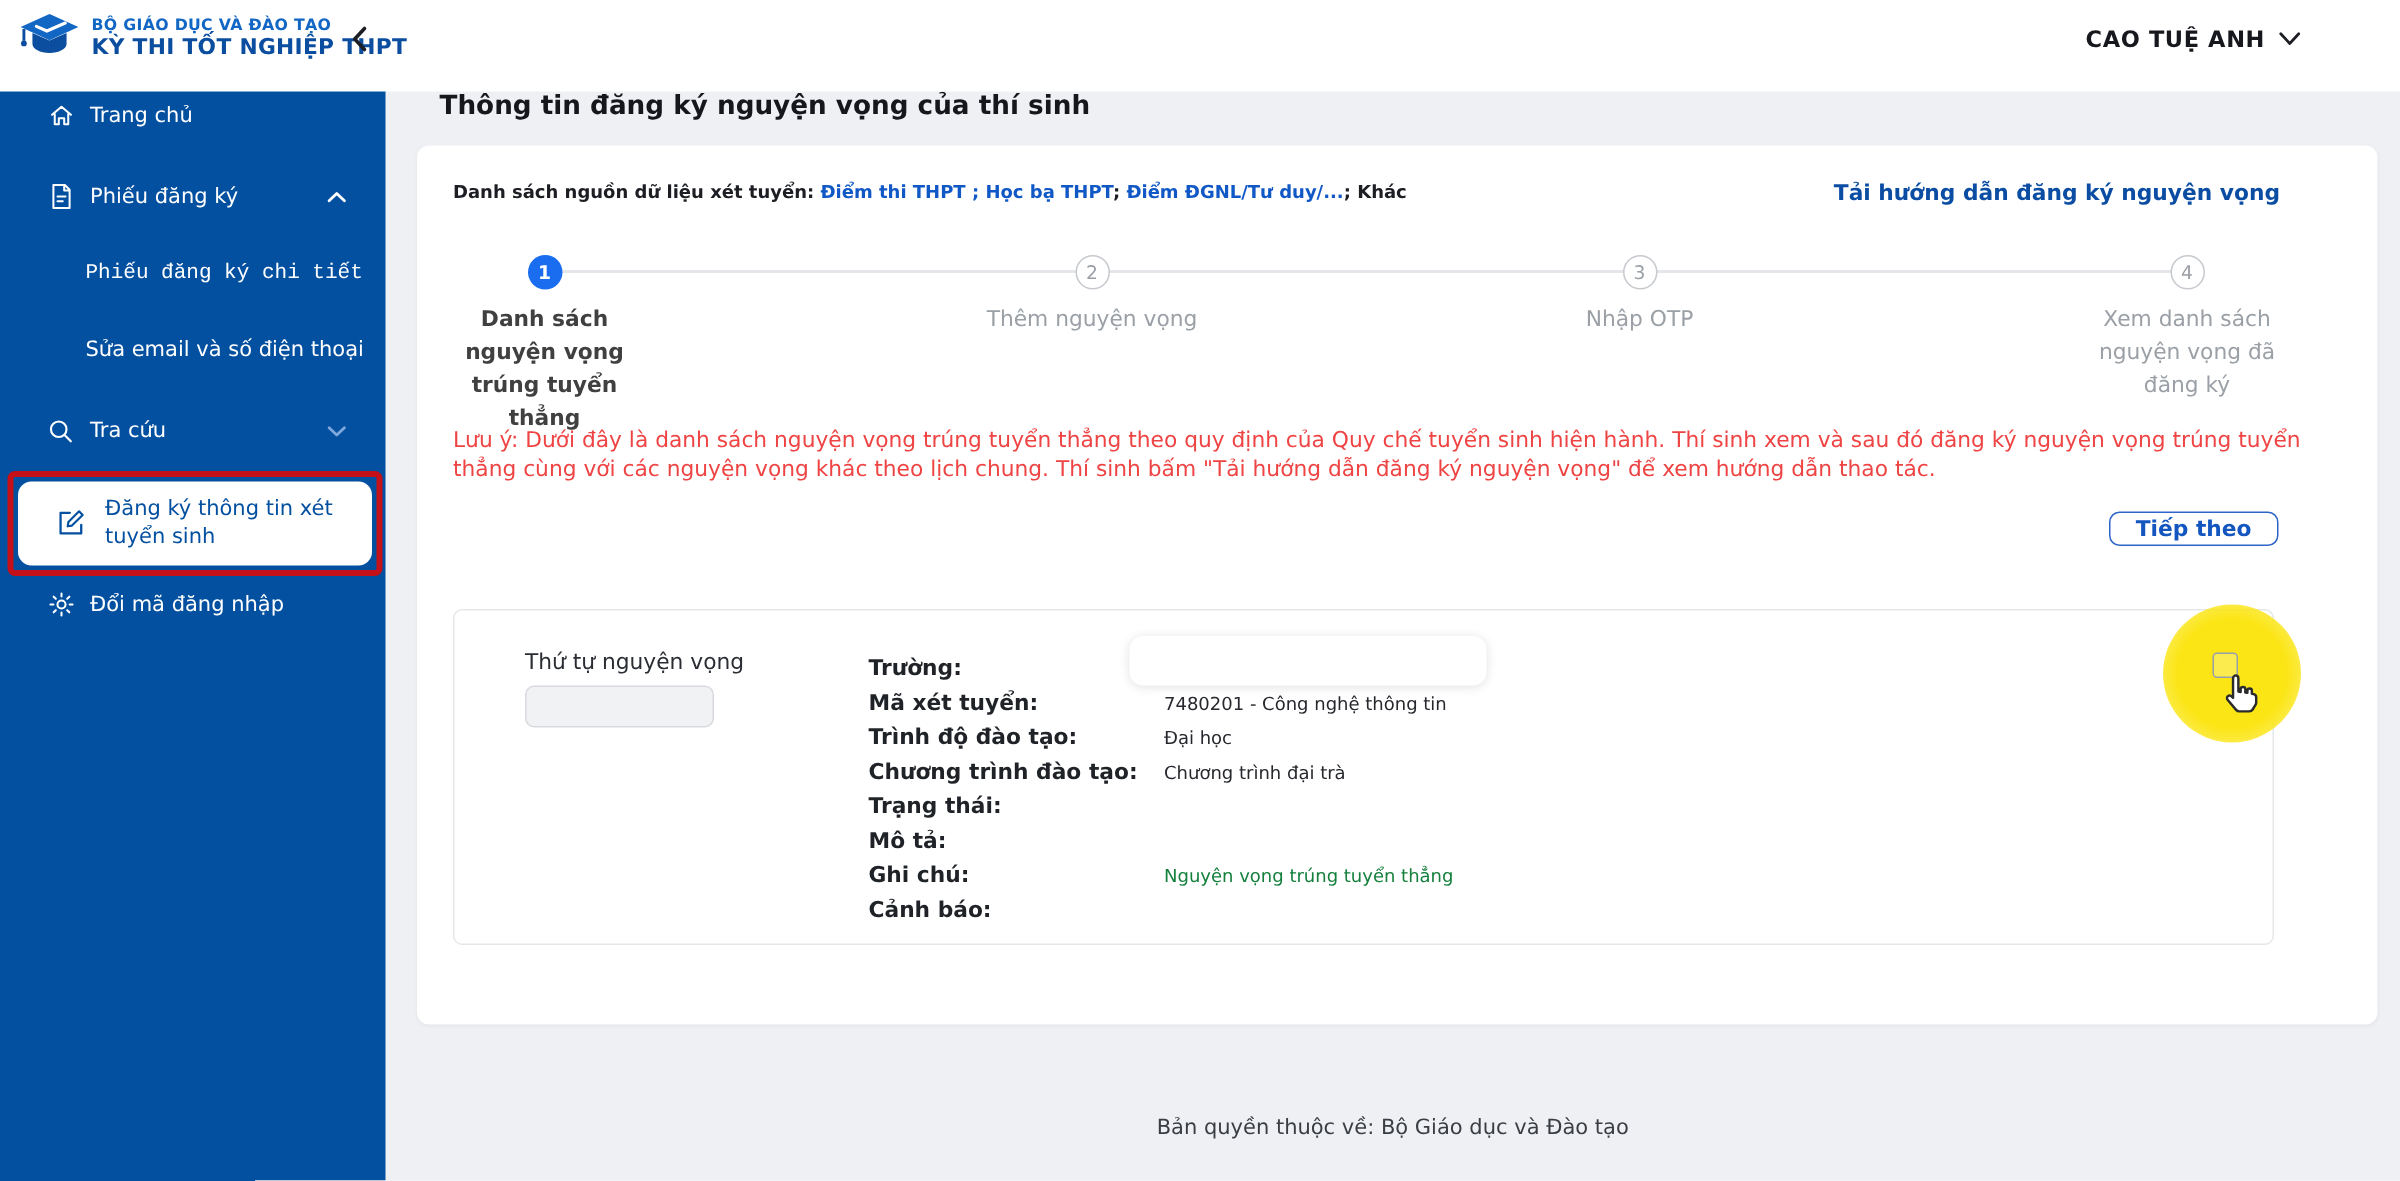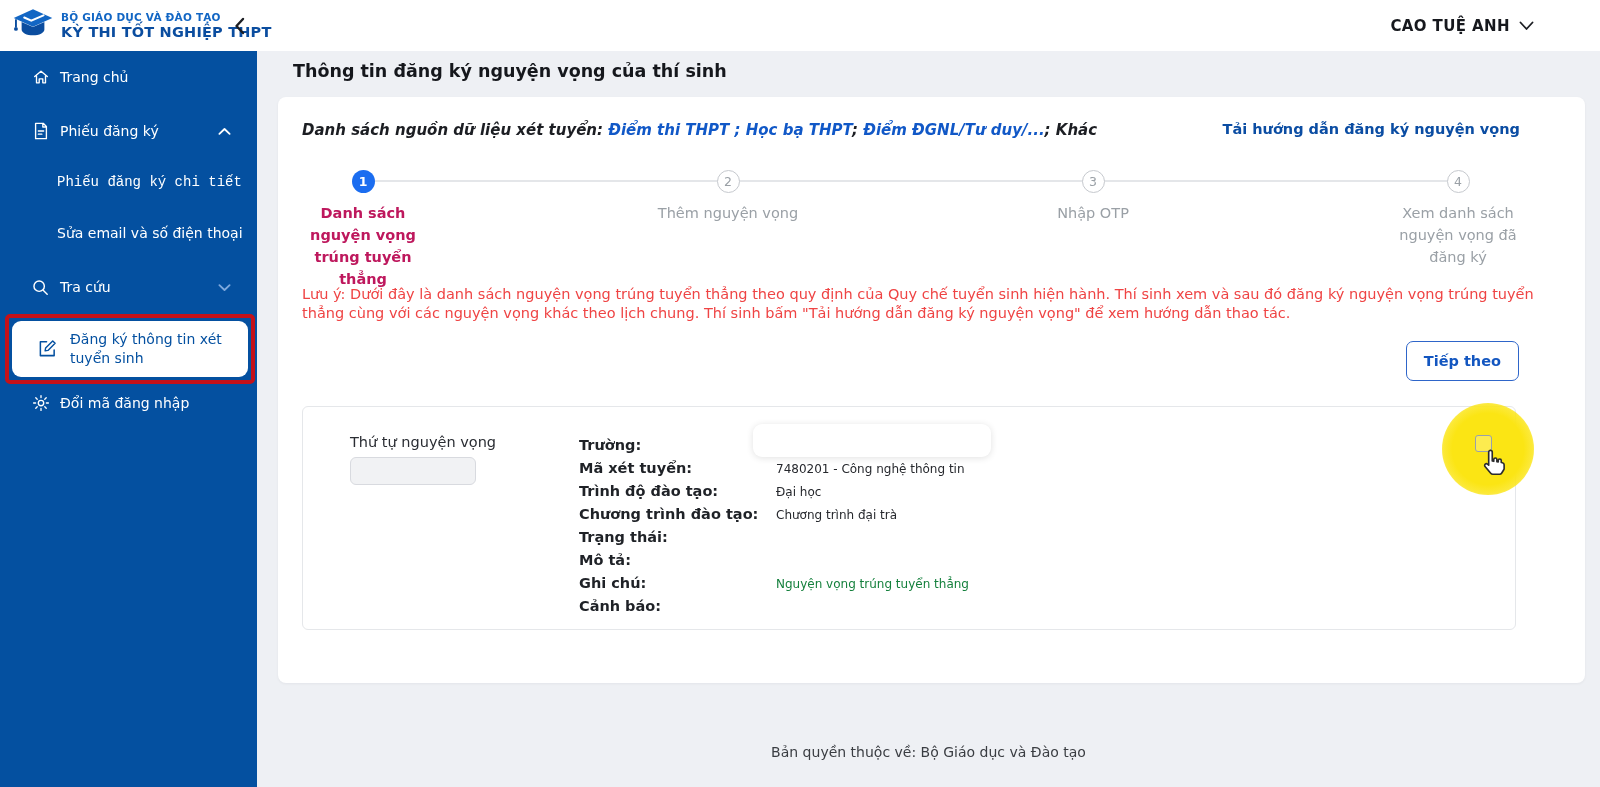--- a/index.html
+++ b/index.html
@@ -1,21 +1,21 @@
 <!DOCTYPE html>
 <html><head>
 <meta charset="utf-8">
 <style>
   * { margin:0; padding:0; box-sizing:border-box; }
   html,body { width:1600px; height:787px; }
   body { font-family:"DejaVu Sans","Liberation Sans",sans-serif; background:#eef0f4; }
   .app { position:relative; width:1600px; height:787px; overflow:hidden; background:#eef0f4; }
 
   
-  .header { position:absolute; left:0; top:0; width:1600px; height:51px; background:#fff; z-index:20; }
+  .header { position:absolute; left:0; top:0; width:1600px; height:61px; background:#fff; z-index:20; }
   .logo-wrap { position:absolute; left:12px; top:6px; display:flex; align-items:center; gap:7px; }
   .logo-icon { width:42px; height:38px; }
   .logo-text-1 { font-size:10.5px; font-weight:bold; color:#1266c4; letter-spacing:.2px; line-height:14px; }
   .logo-text-2 { font-size:14.5px; font-weight:800; color:#0b4d9f; letter-spacing:.2px; line-height:17px; }
   .collapse-btn { position:absolute; left:230px; top:15px; width:18px; height:22px; cursor:pointer; display:flex; align-items:center; justify-content:center; }
   .user-wrap { position:absolute; right:66px; top:0; height:51px; display:flex; align-items:center; gap:9px; cursor:pointer; }
   .user-name { font-size:15px; font-weight:bold; color:#16181d; letter-spacing:.4px; }
 
   
   .sidebar { position:absolute; left:0; top:51px; width:257px; height:736px; background:#0450a0; z-index:10; }
@@ -26,36 +26,36 @@
   .side-sub { position:absolute; left:57px; color:#fff; font-size:14px; white-space:nowrap; cursor:pointer; }
   .active-annotation { position:absolute; left:5px; top:263px; width:250px; height:70px; border:4px solid #c41119; border-radius:5px; z-index:3; pointer-events:none; }
   .side-active { position:absolute; left:12px; top:270px; width:236px; height:56px; background:#fff; border-radius:9px; display:flex; align-items:center; cursor:pointer; z-index:2; }
   .side-active .ic { position:absolute; left:26px; width:20px; height:20px; }
   .side-active .lbl { position:absolute; left:58px; width:170px; color:#0450a0; font-size:14px; line-height:19px; }
 
   
   .page-title { position:absolute; left:293px; top:61px; font-size:17.5px; font-weight:bold; color:#15171c; z-index:5; }
   .panel { position:absolute; left:278px; top:97px; width:1307px; height:586px; background:#fff; border-radius:8px; box-shadow:0 1px 3px rgba(16,24,40,.05); z-index:5; }
 
-  .sources { position:absolute; left:24px; top:24px; font-size:15px; font-weight:bold; color:#1c1e23;font-style:italic; }
+  .sources { position:absolute; left:24px; top:24px; font-size:12px; font-weight:bold; color:#1c1e23; }
   .sources .lnk { color:#1158c7; cursor:pointer; }
   .guide-link { position:absolute; right:65px; top:24px; font-size:14.5px; font-weight:bold; color:#0b4da3; cursor:pointer; white-space:nowrap; }
 
   .step-line { position:absolute; left:85px; top:83px; width:1095px; height:2px; background:#e4e6e9; }
   .step { position:absolute; top:73px; width:170px; display:flex; flex-direction:column; align-items:center; text-align:center; }
   .step-circle { width:23px; height:23px; border-radius:50%; display:flex; align-items:center; justify-content:center; font-size:12.5px; position:relative; z-index:2; }
   .step.active .step-circle { background:#1b6df0; color:#fff; font-weight:bold; }
   .step.idle .step-circle { background:#fff; border:1.5px solid #c6c9ce; color:#9aa0a6; }
   .step-label { margin-top:9px; font-size:14.5px; line-height:22px; }
-  .step.active .step-label { color:#be185d; font-weight:bold; max-width:132px; }
+  .step.active .step-label { color:#404040; font-weight:bold; max-width:132px; }
   .step.idle .step-label { color:#9aa0a6; font-weight:500; }
   .step.s4 .step-label { max-width:148px; }
 
   .warning { position:absolute; left:24px; top:188px; width:1248px; font-size:14.5px; font-weight:500; line-height:19px; color:#ef4444; }
-  .next-btn { position:absolute; right:66px; top:244px; height:40px; padding:0 17px; background:#fff; border:1px solid #2e65c9; border-radius:7px; color:#1356c0; font-size:14.5px; font-weight:bold; font-family:inherit; cursor:pointer; display:flex; align-items:center; }
+  .next-btn { position:absolute; right:66px; top:244px; height:23px; padding:0 17px; background:#fff; border:1px solid #2e65c9; border-radius:7px; color:#1356c0; font-size:14.5px; font-weight:bold; font-family:inherit; cursor:pointer; display:flex; align-items:center; }
 
   .card { position:absolute; left:24px; top:309px; width:1214px; height:224px; background:#fff; border:1px solid #e5e7ea; border-radius:6px; }
   .order-label { position:absolute; left:47px; top:27px; font-size:14.5px; font-weight:500; color:#2a2d33; }
   .order-input { position:absolute; left:47px; top:50px; width:126px; height:28px; background:#f1f2f4; border:1px solid #d8dadf; border-radius:6px; font-family:inherit; font-size:14px; padding:0 8px; }
   .fields { position:absolute; left:276px; top:26px; }
   .frow { height:23px; line-height:23px; white-space:nowrap; }
   .flabel { display:inline-block; width:197px; font-size:14.5px; font-weight:bold; color:#1f2227; }
   .fvalue { font-size:12px; color:#26282d; }
   .fvalue.green { color:#15803d; font-weight:500; }
   .redact-pill { position:absolute; left:450px; top:17px; width:238px; height:33px; background:#fff; border-radius:9px; box-shadow:0 1px 7px rgba(0,0,0,.12); z-index:4; }

